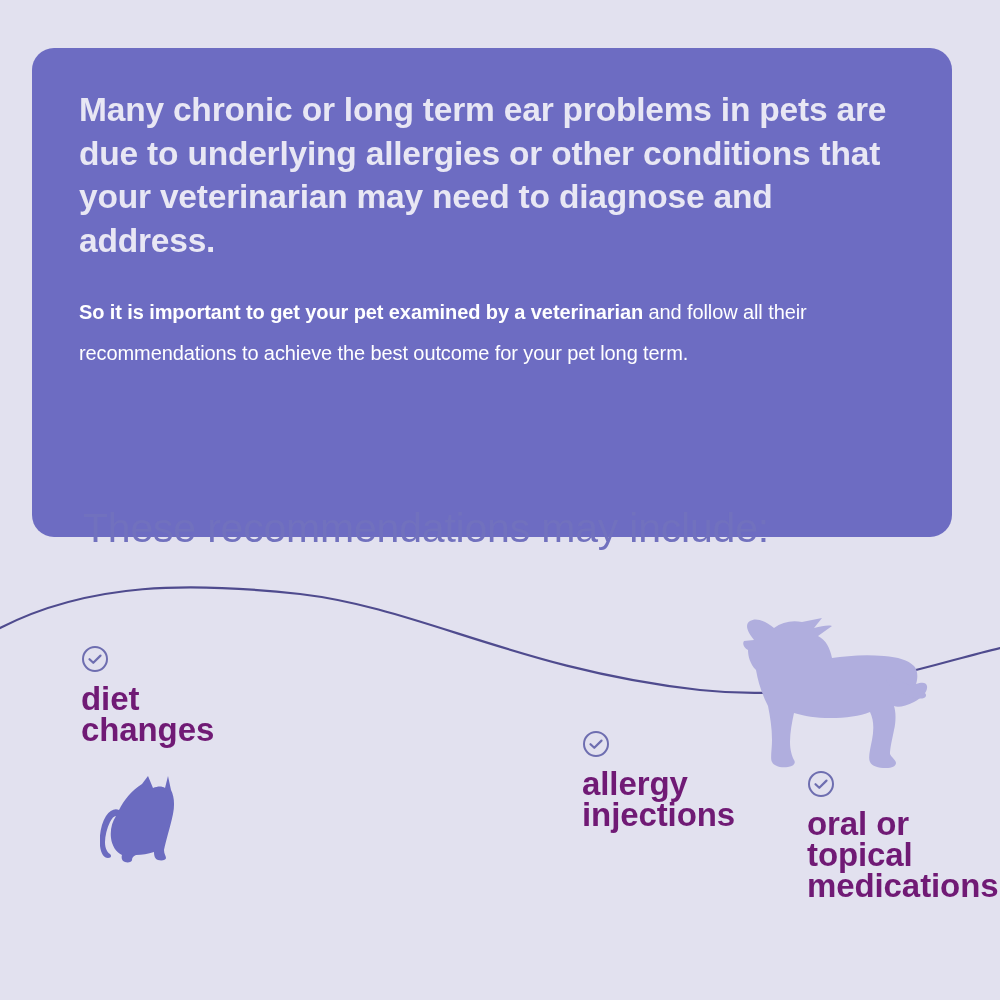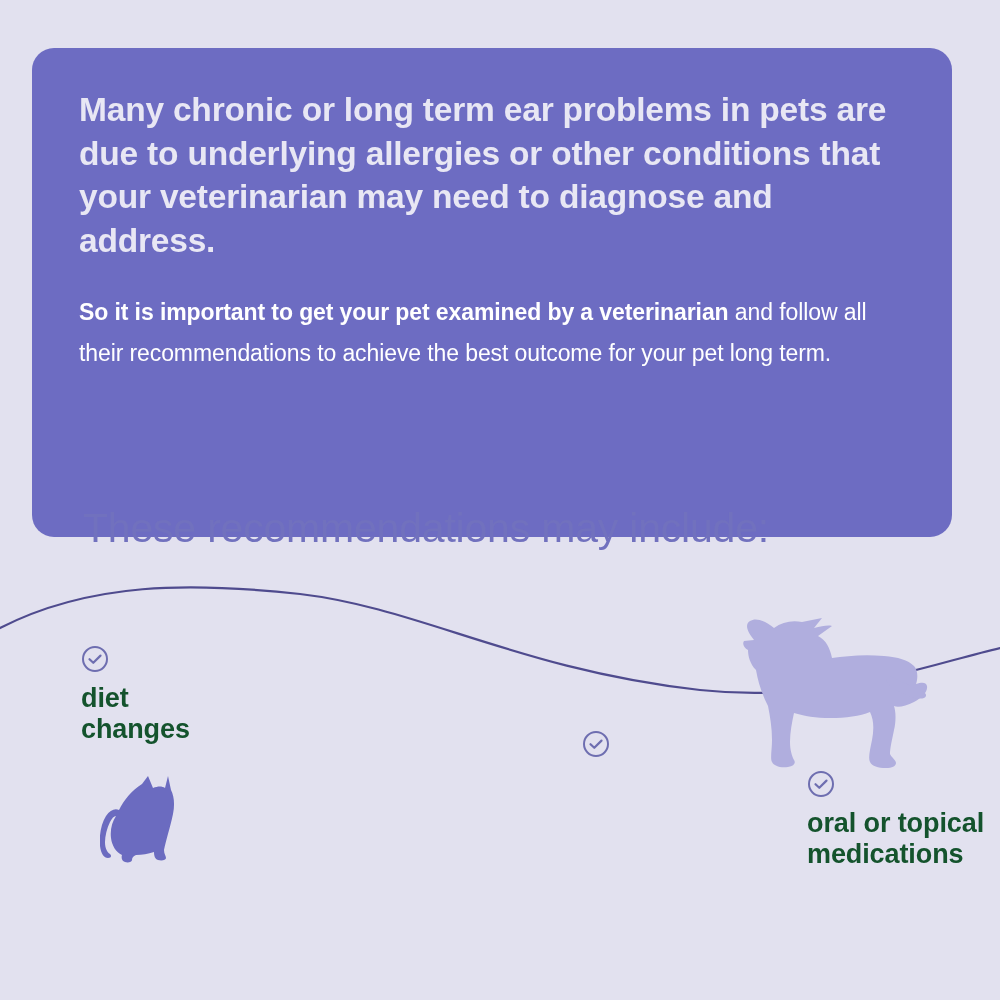--- a/index.html
+++ b/index.html
@@ -23,21 +23,21 @@
   .card-lead {
     color:#e8e7f4;
     font-size:33.5px;
     font-weight:bold;
     line-height:43.5px;
     letter-spacing:-0.2px;
   }
   .card-body {
     margin-top:30px;
     color:#ffffff;
-    font-size:23px;
+    font-size:20px;
     font-weight:normal;
     line-height:40.5px;
     letter-spacing:-0.1px;
   }
   .card-body b { font-weight:bold; }
 
   
   .section-heading {
     position:absolute;
     left:83px; top:505px;
@@ -52,24 +52,24 @@
 
   
   .dog { position:absolute; left:718px; top:612px; }
   .cat { position:absolute; left:100px; top:772px; }
 
   
   .rec-item { position:absolute; }
   .rec-icon { display:block; }
   .rec-label {
     margin-top:10px;
-    font-size:27px;
+    font-size:33px;
     font-weight:bold;
     line-height:31px;
-    color:#14532d;
+    color:#701a75;
     white-space:pre-line;
     letter-spacing:-0.1px;
   }
   .item-0 { left:81px; top:645px; }
   .item-1 { left:246px; top:645px; }
   .item-2 { left:582px; top:730px; }
   .item-3 { left:807px; top:770px; }
 </style>
 </head>
 <body>
@@ -104,20 +104,22 @@
     <div class="rec-label">diet
 changes</div>
   </div>
 
 
   <div class="rec-item item-2">
     <svg class="rec-icon" width="28" height="28" viewBox="0 0 28 28">
       <circle cx="14" cy="14" r="12" fill="none" stroke="#6e6eb0" stroke-width="2"></circle>
       <path d="M8.5,14.2 L12.3,17.8 L19.5,10.6" fill="none" stroke="#6e6eb0" stroke-width="2.2" stroke-linecap="round" stroke-linejoin="round"></path>
     </svg>
+    <div class="rec-label">allergy
+injections</div>
   </div>
 
   <div class="rec-item item-3">
     <svg class="rec-icon" width="28" height="28" viewBox="0 0 28 28">
       <circle cx="14" cy="14" r="12" fill="none" stroke="#6e6eb0" stroke-width="2"></circle>
       <path d="M8.5,14.2 L12.3,17.8 L19.5,10.6" fill="none" stroke="#6e6eb0" stroke-width="2.2" stroke-linecap="round" stroke-linejoin="round"></path>
     </svg>
     <div class="rec-label">oral or topical
 medications</div>
   </div>

